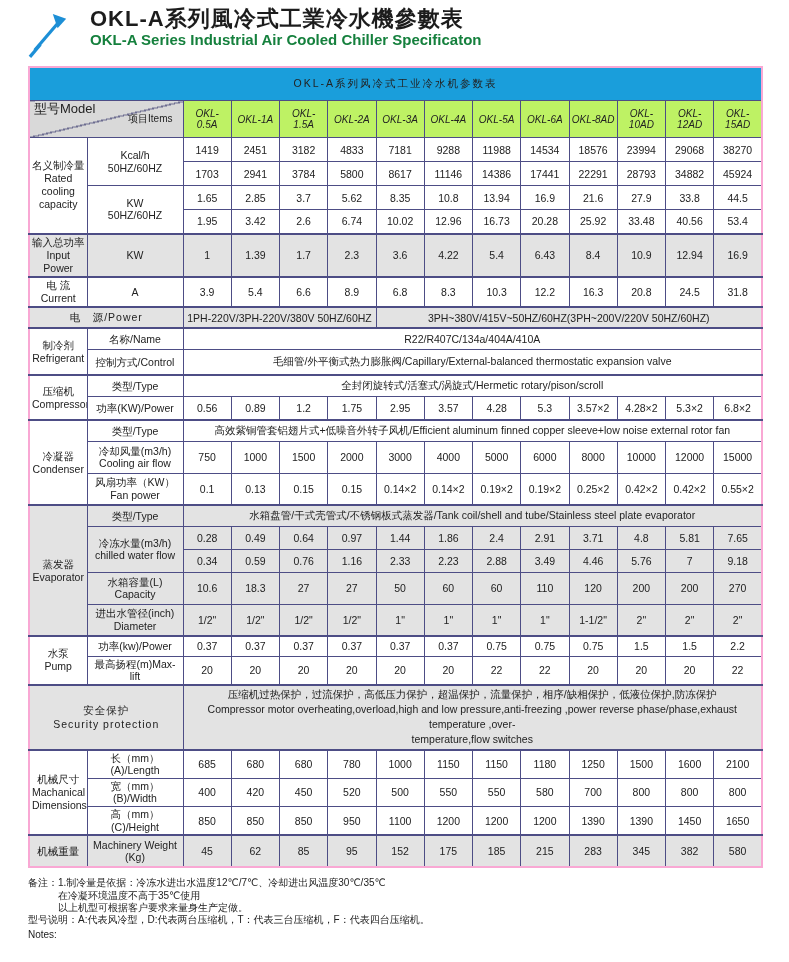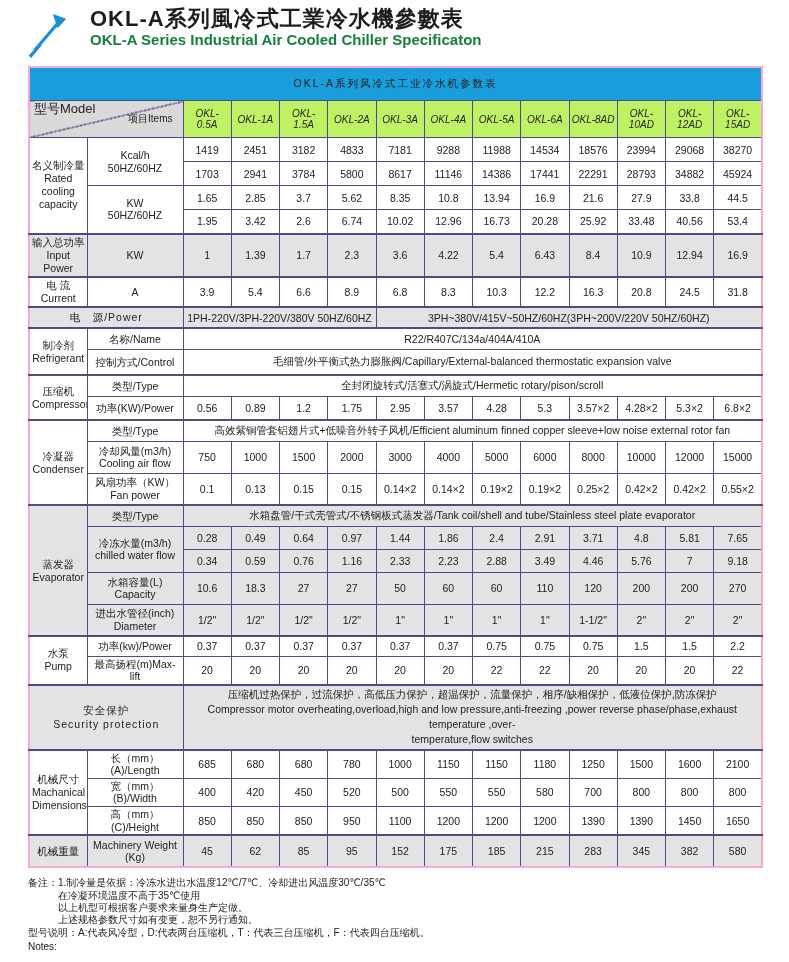--- a/index.html
+++ b/index.html
@@ -434,21 +434,20 @@
           <td>580</td>
         </tr>
       </tbody>
   </table>
 
   <div class="notes">
     <div id="notes_zh" class="notes-zh">
         <div class="note-line">备注：1.制冷量是依据：冷冻水进出水温度12℃/7℃、冷却进出风温度30℃/35℃</div>
         <div class="note-line">　　　在冷凝环境温度不高于35℃使用</div>
         <div class="note-line">　　　以上机型可根据客户要求来量身生产定做。</div>
-        <div class="note-line">　　　上述规格参数尺寸如有变更，恕不另行通知。</div>
         <div class="note-line">型号说明：A:代表风冷型，D:代表两台压缩机，T：代表三台压缩机，F：代表四台压缩机。</div>
       </div>
     <div id="notes_en" class="notes-en">
         <div class="note-line">Notes:</div>
       </div>
   </div>
 
 </div>
 
 </body></html>

